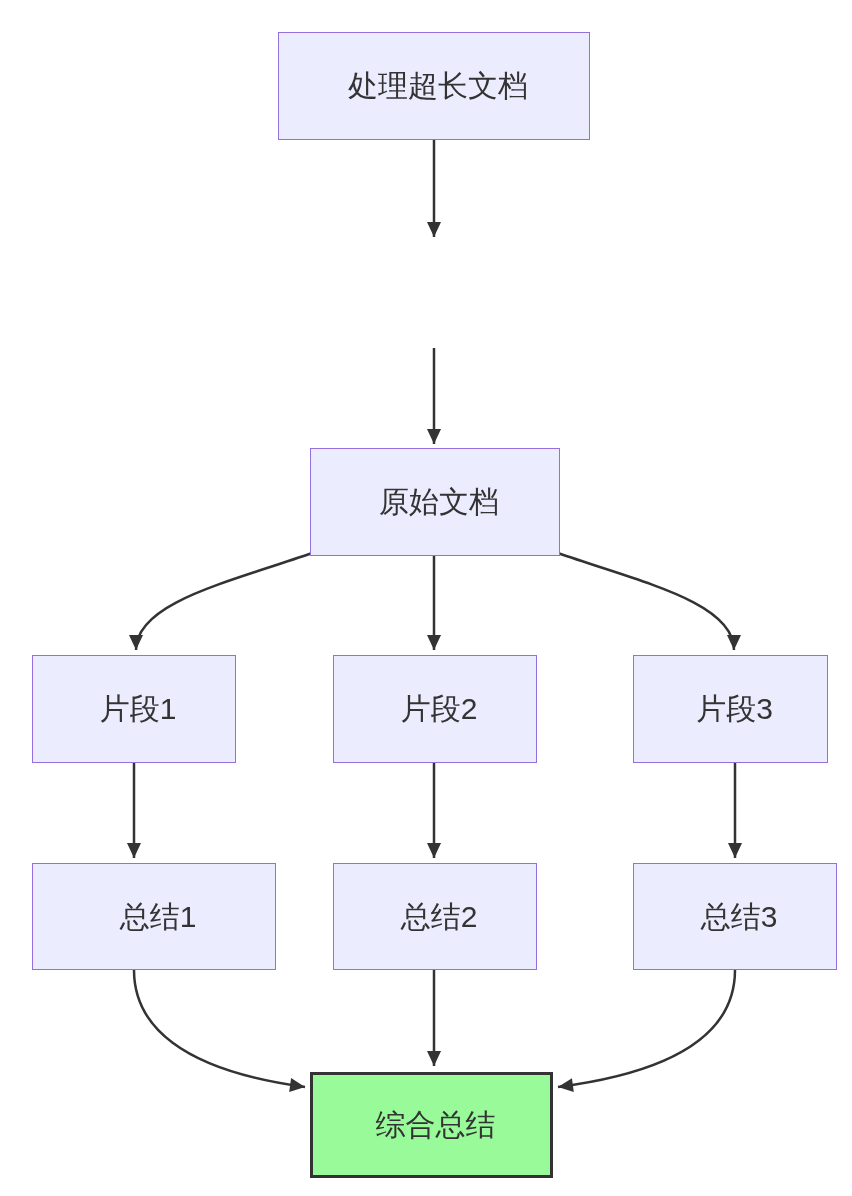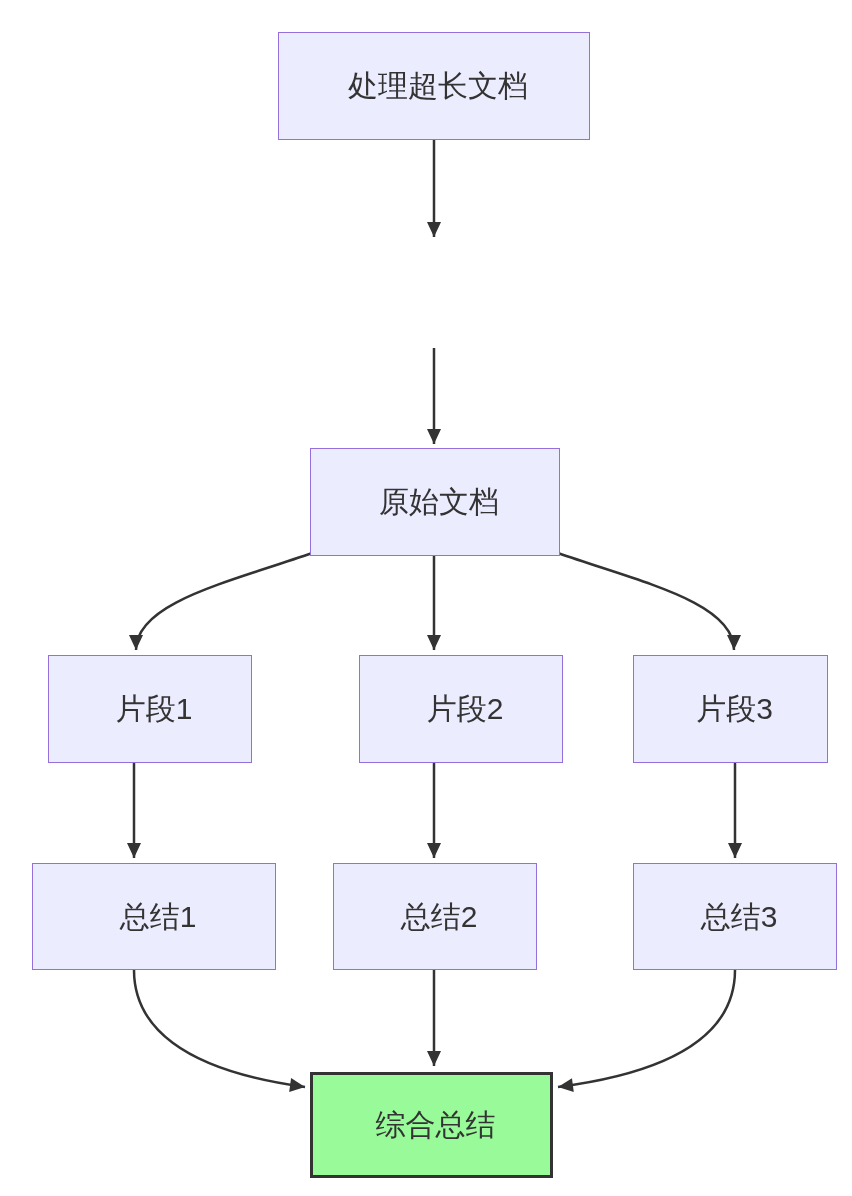--- a/index.html
+++ b/index.html
@@ -77,25 +77,25 @@
 
   <div class="node" style="left:278px; top:32px; width:312px; height:108px;">
     <span>处理超长文档</span>
   </div>
 
 
   <div class="node" style="left:310px; top:448px; width:250px; height:108px;">
     <span>原始文档</span>
   </div>
 
-  <div class="node" style="left:32px; top:655px; width:204px; height:108px;margin-left:16px;">
+  <div class="node" style="left:32px; top:655px; width:204px; height:108px;">
     <span>片段1</span>
   </div>
 
-  <div class="node" style="left:333px; top:655px; width:204px; height:108px;margin-left:26px;">
+  <div class="node" style="left:333px; top:655px; width:204px; height:108px;">
     <span>片段2</span>
   </div>
 
   <div class="node" style="left:633px; top:655px; width:195px; height:108px;">
     <span>片段3</span>
   </div>
 
   <div class="node" style="left:32px; top:863px; width:244px; height:107px;">
     <span>总结1</span>
   </div>

